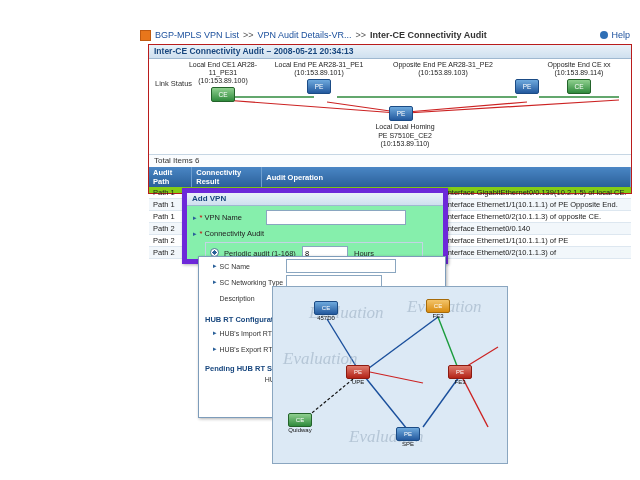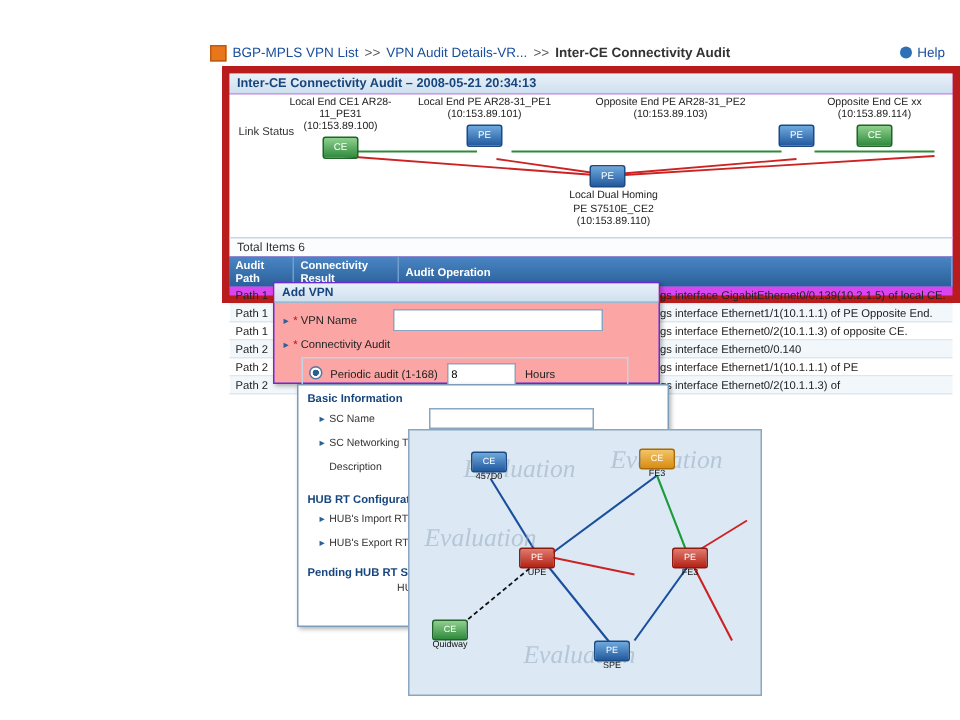--- a/index.html
+++ b/index.html
@@ -19,21 +19,21 @@
   .bc-current{color:#333;font-weight:bold;}
   .help-link{
     position:absolute;right:10px;top:30px;font-size:9px;color:#1a4f9c;
     display:flex;align-items:center;gap:3px;
   }
   .help-dot{width:8px;height:8px;border-radius:50%;background:#2f6fb5;display:inline-block;}
 
   
   .panel{
     position:absolute;left:148px;top:44px;width:482px;height:148px;
-    background:#d946ef;border:5px solid #b91c1c;
+    background:#84cc16;border:1px solid #b91c1c;
   }
   .panel-title{
     height:13px;line-height:13px;padding-left:5px;
     background:linear-gradient(#e9f1f8,#cfe0ef);
     border-bottom:1px solid #9fb8d0;font-weight:bold;color:#17467e;font-size:8.5px;
   }
   .topo{position:relative;height:95px;background:#fff;}
   .link-status{position:absolute;left:6px;top:20px;font-size:7.5px;font-weight:normal;color:#333;}
   .node-col{position:absolute;top:2px;text-align:center;font-size:7px;color:#222;line-height:8px;width:92px;}
   .node-box{
@@ -61,21 +61,21 @@
     background:linear-gradient(#3f7fc1,#1e5header);
     background:linear-gradient(#4a86c5,#2a6099);
     color:#fff;text-align:left;padding:1px 4px;font-weight:bold;border-right:1px solid #6f9fd0;
   }
   table.audit td{padding:1px 4px;border-bottom:1px solid #dde7f0;color:#222;white-space:nowrap;overflow:hidden;}
   table.audit tr:nth-child(even) td{background:#f2f7fb;}
 
   
   .dlg-vpn{
     position:absolute;left:182px;top:188px;width:256px;height:66px;
-    background:#fca5a5;border:1px solid #6d28d9;box-shadow:1px 1px 3px rgba(0,0,0,.3);
+    background:#86efac;border:5px solid #6d28d9;box-shadow:1px 1px 3px rgba(0,0,0,.3);
   }
   .dlg-title{
     height:12px;line-height:12px;padding-left:5px;font-weight:bold;font-size:8px;color:#17467e;
     background:linear-gradient(#e9f1f8,#cfe0ef);border-bottom:1px solid #9fb8d0;
   }
   .frow{display:flex;align-items:center;margin:4px 0 0 6px;font-size:7.5px;color:#222;}
   .arrow{color:#2a6099;margin-right:3px;font-size:7px;}
   .req{color:#c00;margin-right:2px;}
   .inp{
     border:1px solid #8aa6c0;height:11px;background:#fff;font-size:7.5px;
@@ -258,21 +258,20 @@
     </div>
     <div style="margin-top:3px;">
       <span class="chk"></span>
       <span>Audit inter-spoke unconnectivity</span>
     </div>
   </div>
 </div>
 
 <div class="dlg-sc">
 
-  <div class="sec-head">Basic Information</div>
 
   <div class="sc-row">
     <span class="arrow">▸</span>
     <span class="sc-label">SC Name</span>
     <input class="sc-inp wide" value="" style="">
   </div>
   <div class="sc-row">
     <span class="arrow">▸</span>
     <span class="sc-label">SC Networking Type</span>
     <input class="sc-inp" value="" style="">

